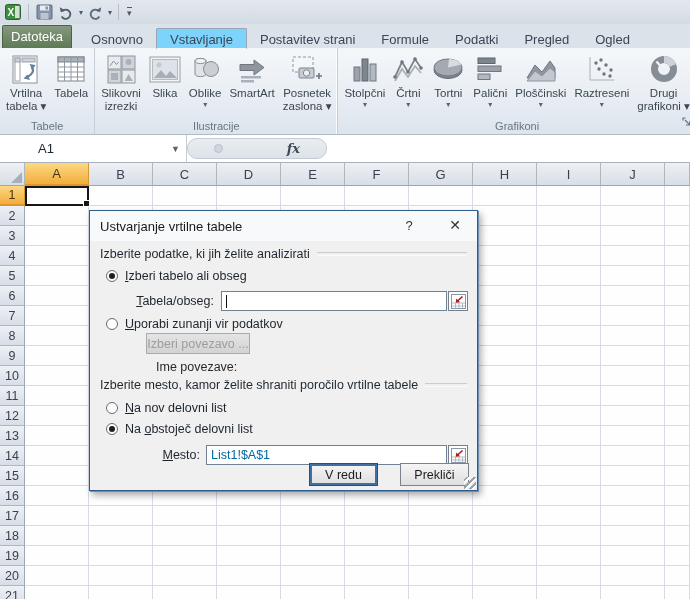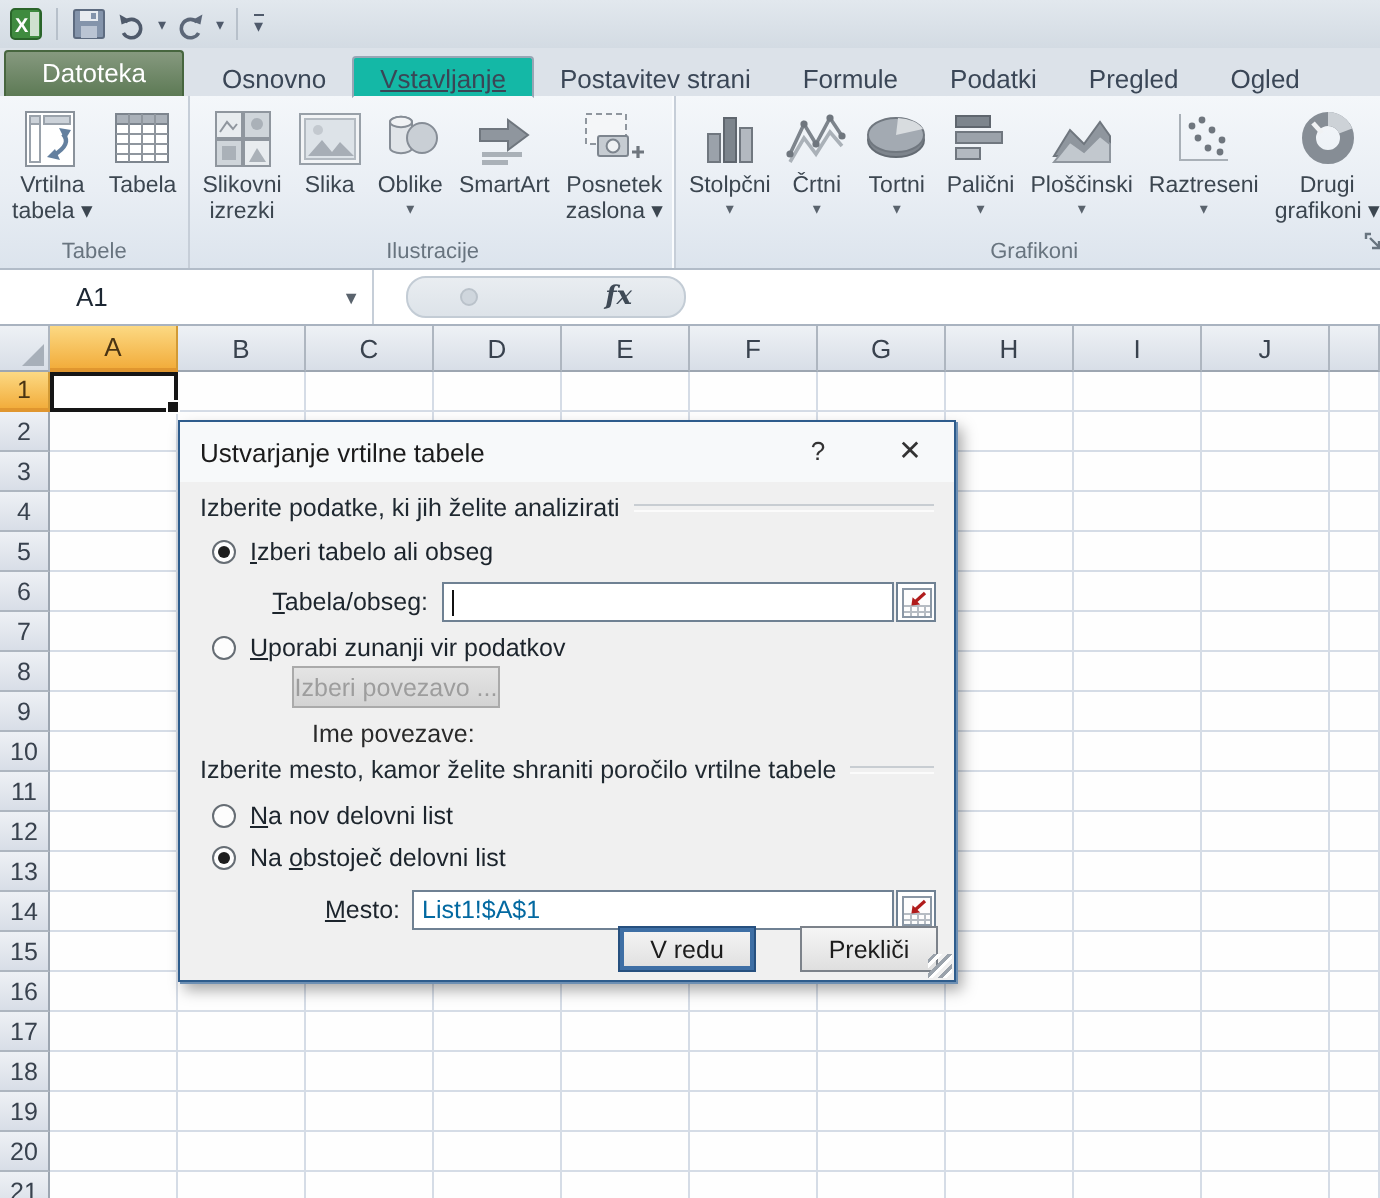--- a/index.html
+++ b/index.html
@@ -10,43 +10,43 @@
        background:linear-gradient(#e2e8ee,#d3dbe3);display:flex;align-items:center;padding-left:4px;gap:3px;}
   .qat-btn{display:flex;align-items:center;justify-content:center;height:20px;padding:0 1px;}
   .qat-sep{width:1px;height:16px;background:#b7c0ca;margin:0 3px;}
   .mini-arrow{font-size:8px;color:#4f5a6b;margin-left:1px;}
   .qat-more{font-size:9px;color:#4f5a6b;border-top:1.5px solid #4f5a6b;line-height:8px;padding-top:1px;margin-left:2px;}
   
   #tabs{position:absolute;top:24px;left:0;right:0;height:24px;background:#dce2e9;
         display:flex;align-items:flex-end;padding-left:2px;}
   .tab{font-size:13px;color:#3a4656;padding:3px 13px 1px;cursor:default;}
   .tab.file{background:linear-gradient(#86997f,#5d7a55);border:1px solid #47663f;border-bottom:none;
-            border-radius:2px 2px 0 0;color:#fff;margin-right:6px;padding:3px 18px 4px;}
-  .tab.active{background:#14b8a6;border:1px solid #98a6b5;border-bottom:1px solid #f4f7fa;
-              border-radius:2px 2px 0 0;margin-bottom:-1px;z-index:3;position:relative;text-decoration:underline;}
+            border-radius:2px 2px 0 0;color:#fff;margin-right:6px;padding:3px 8px 4px;}
+  .tab.active{background:#7dd3fc;border:1px solid #98a6b5;border-bottom:1px solid #f4f7fa;
+              border-radius:2px 2px 0 0;margin-bottom:-1px;z-index:3;position:relative;}
   
   #ribbon{position:absolute;top:48px;left:0;right:0;height:86px;
           background:linear-gradient(#f4f7fa 0%,#e9eef4 55%,#dce4ed 100%);
           border-bottom:1px solid #b2bcc8;display:flex;z-index:2;}
   .rgroup{display:flex;flex-direction:column;position:relative;padding:1px 2px 0;}
   .rgroup + .rgroup{border-left:1px solid #c6ced8;box-shadow:-1px 0 0 #fafcfe inset;}
   .rbtns{flex:1;display:flex;align-items:flex-start;justify-content:center;}
   .rlabel{height:15px;text-align:center;font-size:11px;color:#68747f;line-height:14px;}
   .rbtn{display:flex;flex-direction:column;align-items:center;padding:2px 4px 0;cursor:default;}
   .rbtn .icon-box{height:36px;display:flex;align-items:center;justify-content:center;}
   .rbtn .bl{font-size:11.5px;color:#3c4650;line-height:13px;text-align:center;white-space:nowrap;}
   .rbtn .dd{font-size:8px;color:#5a636d;line-height:9px;}
   .launcher{position:absolute;right:3px;bottom:2px;}
   
   #fbar{position:absolute;top:135px;left:0;right:0;height:27px;background:#fff;
         border-bottom:1px solid #a9b3c0;display:flex;align-items:stretch;}
   #namebox{width:148px;display:flex;align-items:center;border-right:1px solid #c6ced8;
            font-size:13px;color:#1d2733;padding-left:38px;position:relative;}
   #namebox .nb-arrow{position:absolute;right:6px;font-size:9px;color:#5a636d;}
-  #fx-pill{width:86px;margin:3px 16px;background:linear-gradient(#e9edf1,#dde3e9);
+  #fx-pill{width:86px;margin:3px 0;background:linear-gradient(#e9edf1,#dde3e9);
            border:1px solid #c3ccd5;border-radius:10px;display:flex;align-items:center;
            justify-content:space-between;padding:0 26px;}
   #fx-pill .dot{width:7px;height:7px;border-radius:50%;background:#cfd6dd;border:1px solid #bac2ca;}
   #fx-pill .fx{font-family:"DejaVu Serif",serif;font-style:italic;font-weight:bold;
                font-size:13px;color:#3f4a56;}
   #finput{flex:1;background:#fff;}
   
   #grid{position:absolute;top:163px;left:0;right:0;bottom:0;background:#fff;}
   #colheads{display:flex;height:23px;}
   .hdr{background:linear-gradient(#eef1f5,#d8dee7);border-right:1px solid #aeb6c0;

